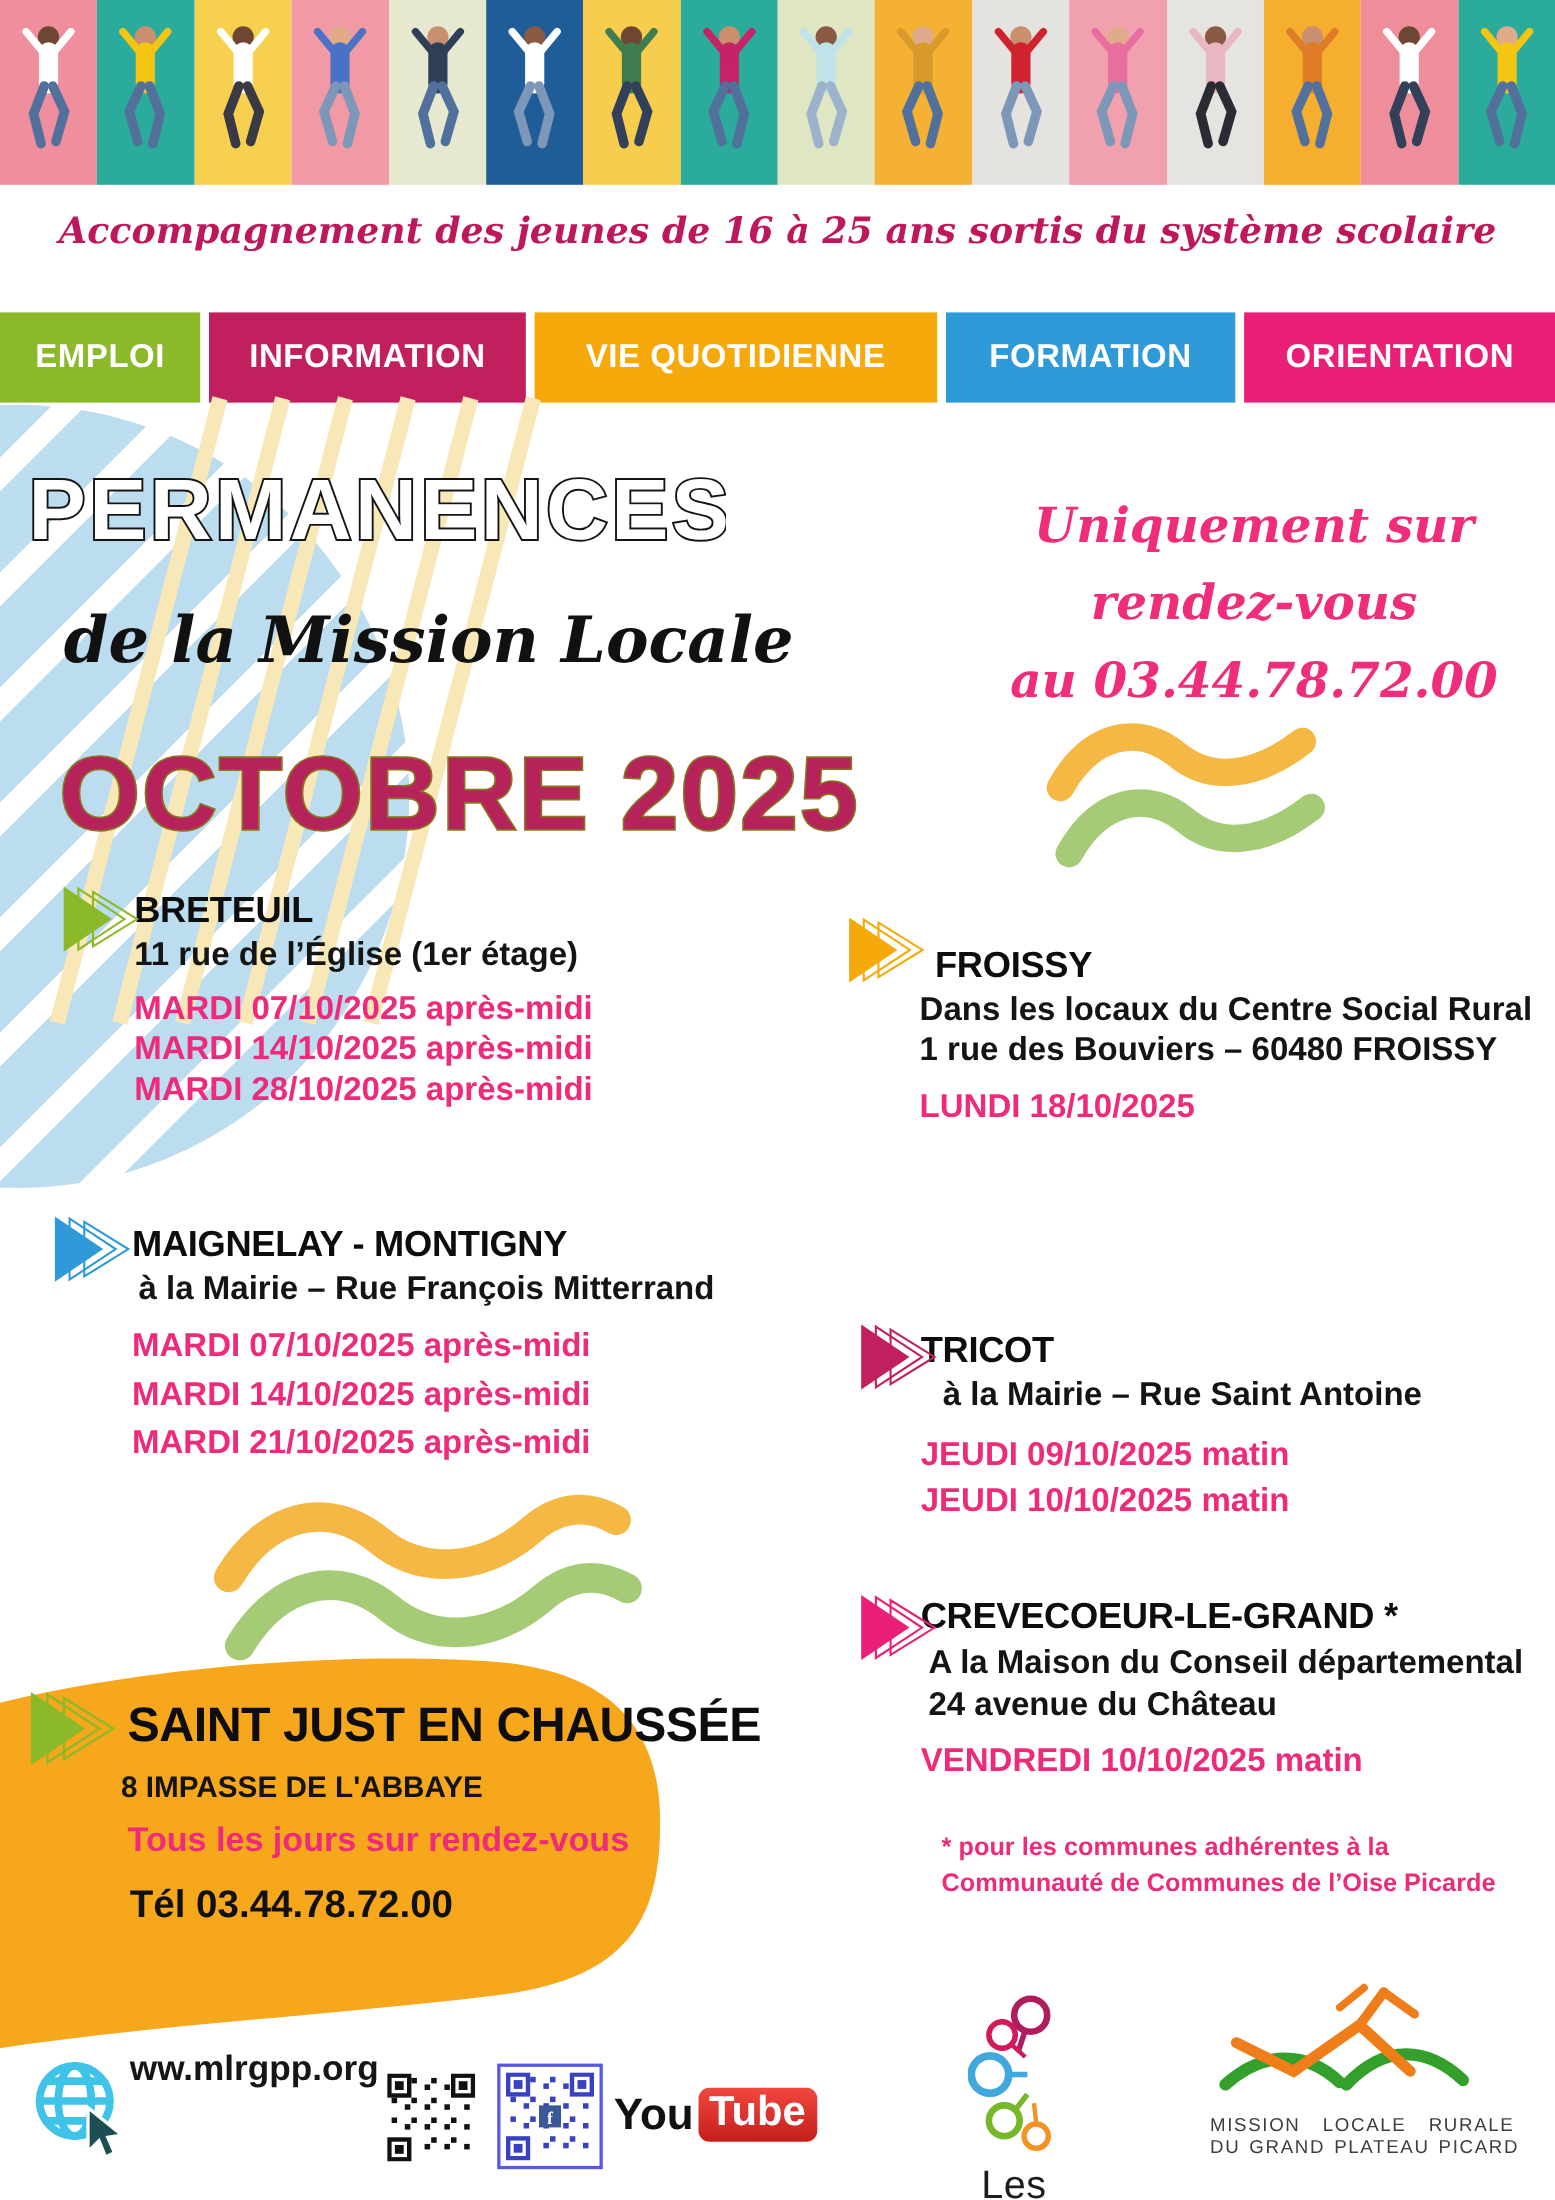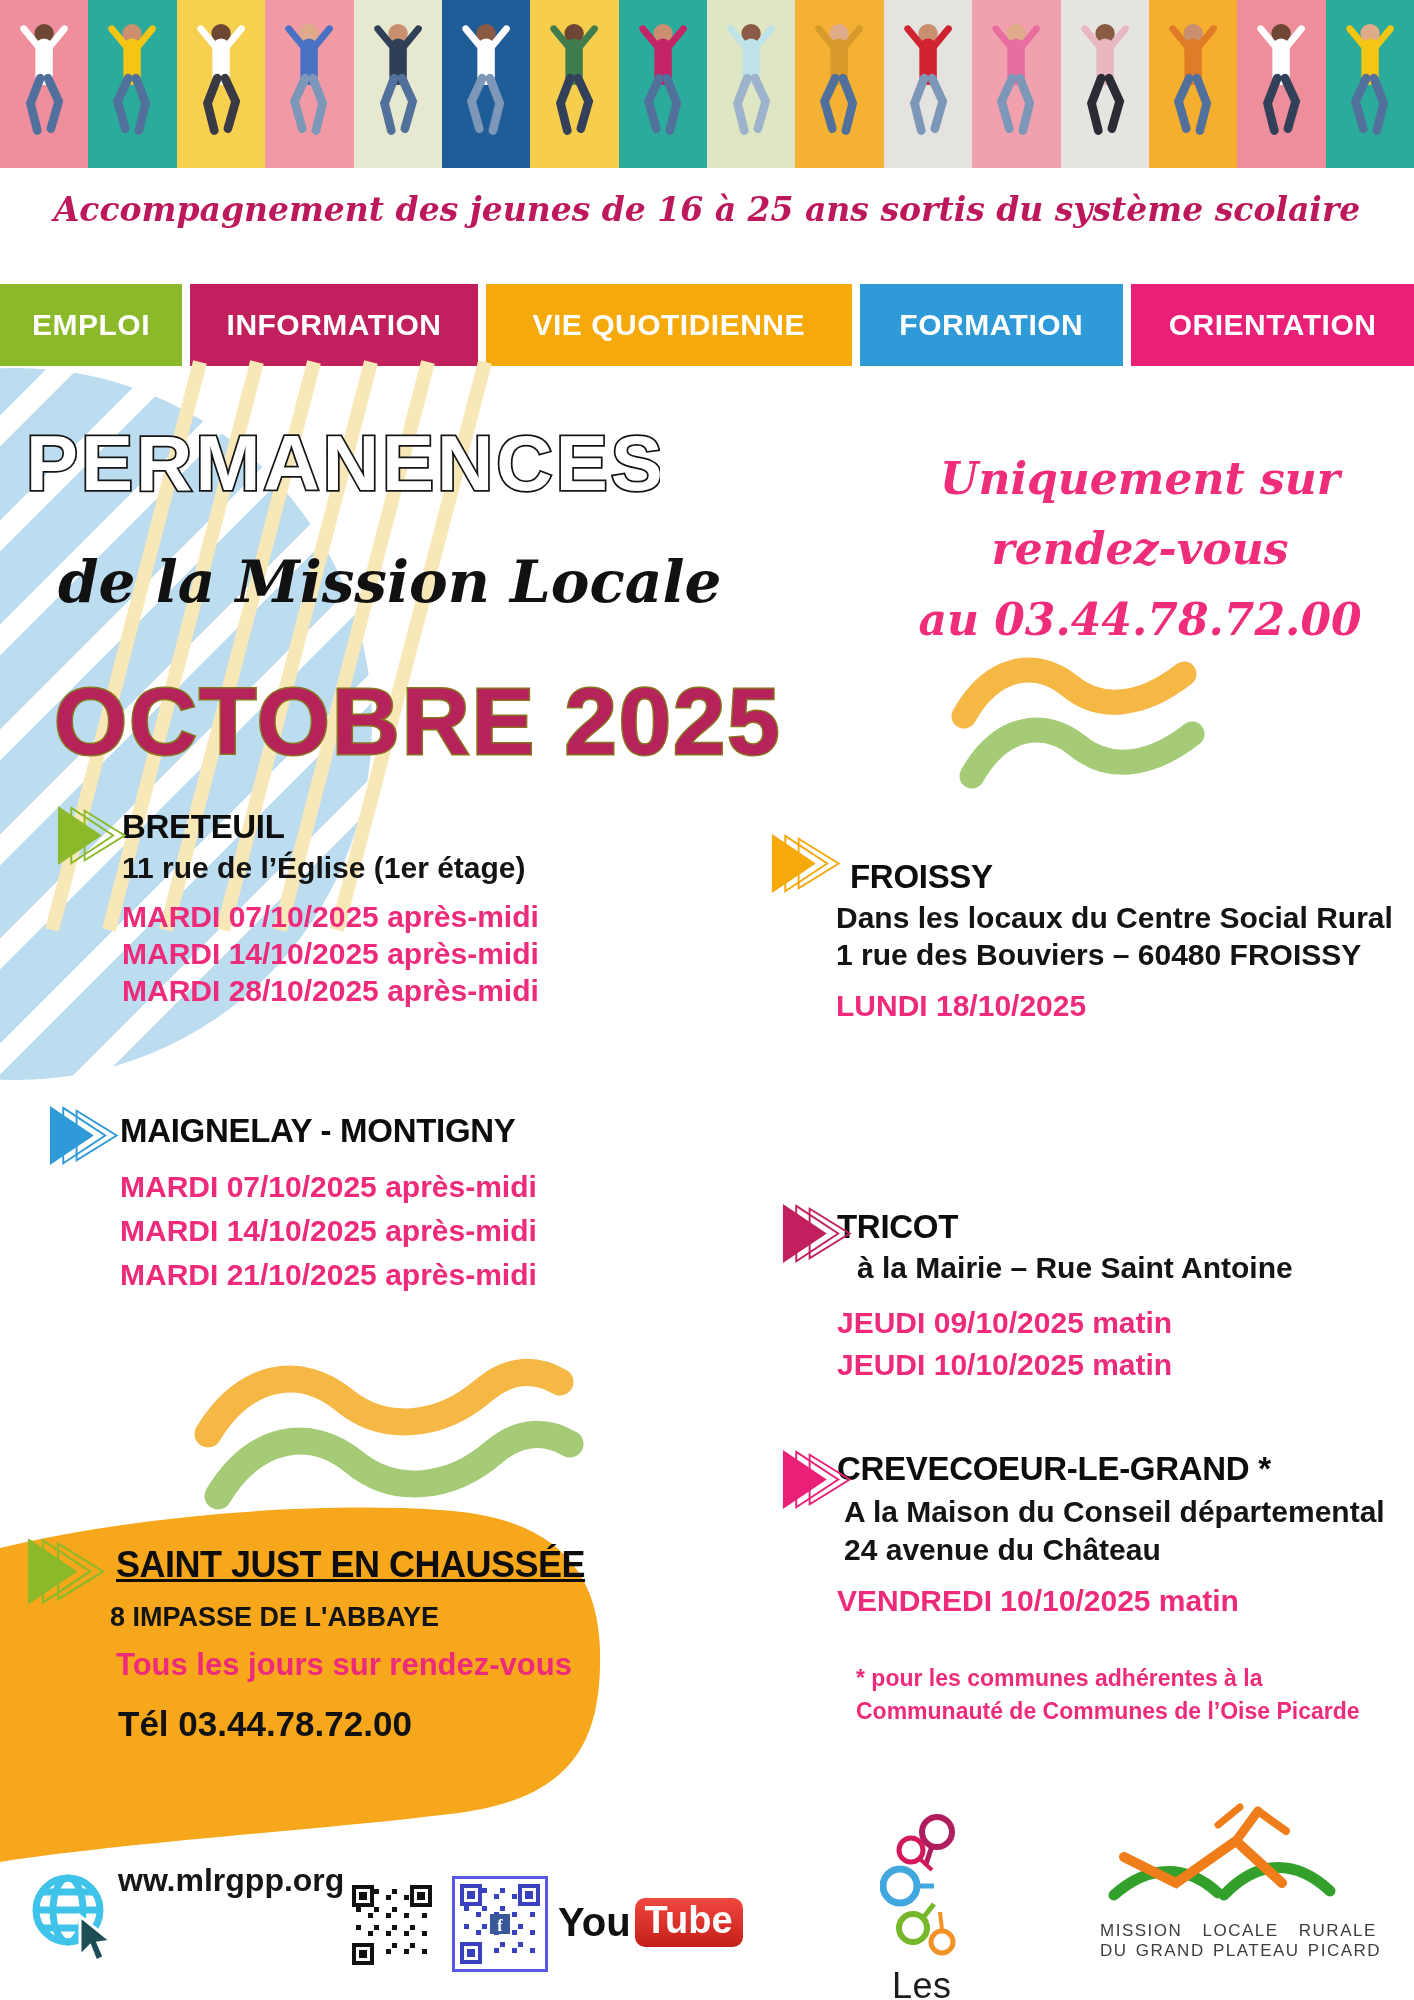--- a/index.html
+++ b/index.html
@@ -59,21 +59,21 @@
   .sec-tricot .inner{margin-left:56px;padding-top:10px;}
   .sec-tricot .addr{margin-left:20px;}
   .sec-tricot .dates{margin-top:19px;}
   .sec-tricot .date{line-height:42px;}
   .sec-crevecoeur{left:781px;top:1444px;}
   .sec-crevecoeur .inner{margin-left:56px;padding-top:6px;}
   .sec-crevecoeur .addr{margin-left:7px;margin-top:9px;line-height:29px;}
   .sec-crevecoeur .dates{margin-top:18px;}
   .sec-saint-just{left:26px;top:1532px;}
   .sec-saint-just .inner{margin-left:90px;padding-top:12px;}
-  .sec-saint-just .name{font-size:36px;letter-spacing:-.5px;text-decoration:underline;}
+  .sec-saint-just .name{font-size:44px;letter-spacing:-.5px;}
   .sec-saint-just .addr{font-size:27px;margin-left:-6px;margin-top:16px;}
   .sec-saint-just .date{font-size:31px;line-height:34px;}
   .sec-saint-just .dates{margin-top:16px;}
   .sec-saint-just .phone{font-size:35px;font-weight:800;color:#111;margin-top:22px;margin-left:2px;}
   .footnote{position:absolute;left:856px;top:1662px;width:540px;z-index:3;
             color:#ee2b7b;font-size:23px;font-weight:700;line-height:33px;}
   .blob{position:absolute;left:0;top:1500px;z-index:2;}
   
   .globe{position:absolute;left:28px;top:1868px;z-index:3;}
   .website{position:absolute;left:118px;top:1862px;z-index:3;font-size:32px;font-weight:800;color:#161616;}
@@ -414,20 +414,21 @@
     </div>
       </div>
       <div class="sec sec-maignelay">
         <svg class="arrow" width="82" height="63.14" viewBox="0 0 86 66">
    <polygon points="2,2 48,33 2,64" fill="#2f9ad8"></polygon>
    <polygon points="16,4 60,33 16,62" fill="none" stroke="#2f9ad8" stroke-width="2"></polygon>
    <polygon points="30,7 72,33 30,59" fill="none" stroke="#2f9ad8" stroke-width="2"></polygon>
         </svg>
         <div class="inner">
       <div class="name">MAIGNELAY - MONTIGNY</div>
+      <div class="addr">à la Mairie – Rue François Mitterrand</div>
       <div class="dates">
             <div class="date">MARDI 07/10/2025 après-midi</div>
             <div class="date">MARDI 14/10/2025 après-midi</div>
             <div class="date">MARDI 21/10/2025 après-midi</div>
           </div>
 
     </div>
       </div>
       <div class="sec sec-tricot">
         <svg class="arrow" width="82" height="63.14" viewBox="0 0 86 66">

